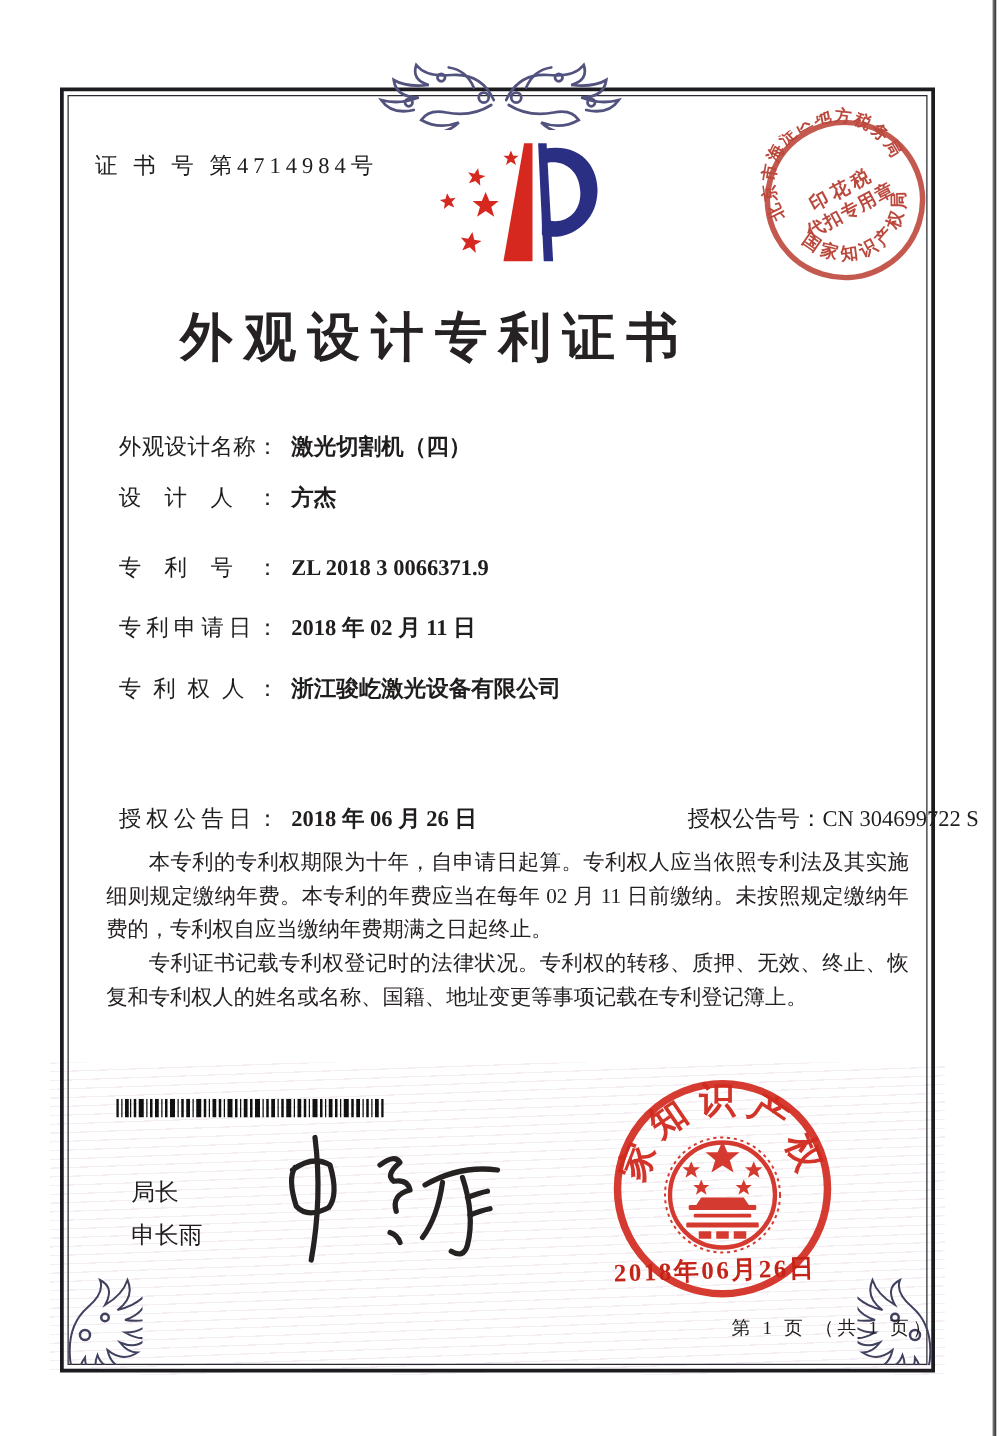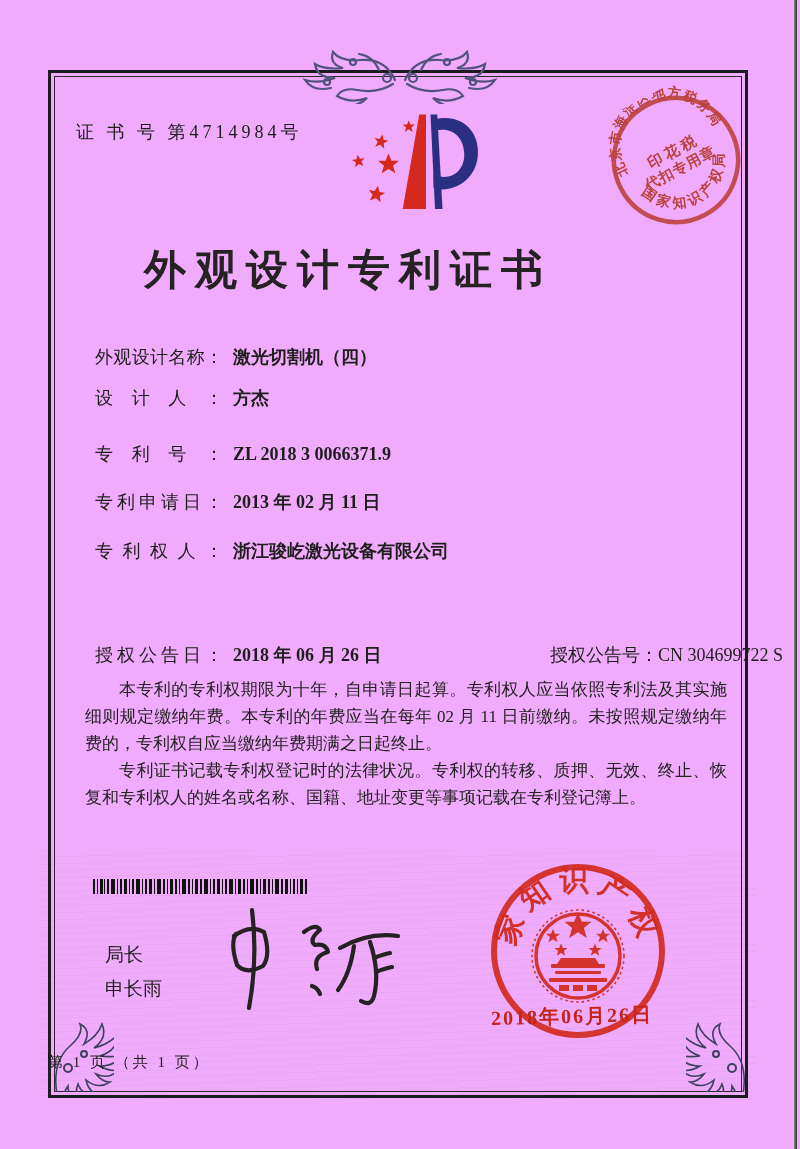--- a/index.html
+++ b/index.html
@@ -1,16 +1,16 @@
 <!DOCTYPE html>
 <html><head>
 <meta charset="utf-8">
 <style>
   html,body{margin:0;padding:0;background:#d8d6d4;}
-  .page{position:relative;width:800px;height:1149px;background:#f0abfc;overflow:hidden;
+  .page{position:relative;width:800px;height:1149px;background:#ffffff;overflow:hidden;
         font-family:"Liberation Serif", serif;color:#201d1d;}
   
   .guilloche{position:absolute;left:40px;top:850px;width:716px;height:250px;
     background:repeating-linear-gradient(178deg, rgba(190,150,185,.16) 0 1px, rgba(255,255,255,0) 1px 7px);
     pointer-events:none;}
   .scan-edge-right{position:absolute;right:3px;top:0;width:3px;height:1149px;
     background:linear-gradient(90deg,#888,#2e2e2e);}
   
   .frame{position:absolute;left:48px;top:70px;width:694px;height:1022px;border:3px solid #1c1c20;}
   .frame::after{content:"";position:absolute;left:3px;top:3px;right:3px;bottom:3px;border:1px solid #2a2a30;}
@@ -26,21 +26,21 @@
   
   .body-text{position:absolute;left:85px;top:676px;width:642px;font-size:17px;line-height:27px;
     text-align:justify;color:#262123;}
   .body-text p{margin:0;text-indent:2em;}
   .barcode{position:absolute;left:93px;top:879px;}
   .director{position:absolute;left:95px;top:938px;font-size:19px;line-height:34px;margin-left:10px;}
   .signature{position:absolute;left:212px;top:902px;}
   .seal{position:absolute;left:487px;top:860px;}
   .seal-date{position:absolute;left:491px;top:1003px;font-size:20px;font-weight:bold;
     color:#c32417;letter-spacing:2px;transform:rotate(-1.5deg);}
-  .footer{position:absolute;left:48px;top:1053px;width:700px;text-align:left;
+  .footer{position:absolute;left:48px;top:1053px;width:700px;text-align:right;
     font-size:15px;letter-spacing:3px;}
   .tax-stamp{position:absolute;left:606px;top:90px;transform:rotate(-28deg);opacity:.92;}
   .logo{position:absolute;left:330px;top:102px;}
   .ornament-top{position:absolute;left:283px;top:40px;}
   .corner-orn{position:absolute;top:1020px;}
   .corner-orn.left{left:50px;}
   .corner-orn.right{left:686px;transform:scaleX(-1);}
 </style>
 </head>
 <body>
@@ -128,21 +128,21 @@
   <div class="row" style="top:345px">
     <span class="f-label">外观设计名称：</span><span class="f-value">激光切割机（四）</span>
   </div>
   <div class="row" style="top:386px">
     <span class="f-label">设计人：</span><span class="f-value">方杰</span>
   </div>
   <div class="row" style="top:442px">
     <span class="f-label">专利号：</span><span class="f-value">ZL 2018 3 0066371.9</span>
   </div>
   <div class="row" style="top:490px">
-    <span class="f-label">专利申请日：</span><span class="f-value">2013 年 02 月 11 日</span>
+    <span class="f-label">专利申请日：</span><span class="f-value">2018 年 02 月 11 日</span>
   </div>
   <div class="row" style="top:539px">
     <span class="f-label">专利权人：</span><span class="f-value">浙江骏屹激光设备有限公司</span>
   </div>
   <div class="row" style="top:643px;width:650px">
     <span class="f-label">授权公告日：</span><span class="f-value">2018 年 06 月 26 日</span>
     <span class="grant-no"><span>授权公告号：</span><span>CN 304699722 S</span></span>
   </div>
 
   <div class="body-text">

